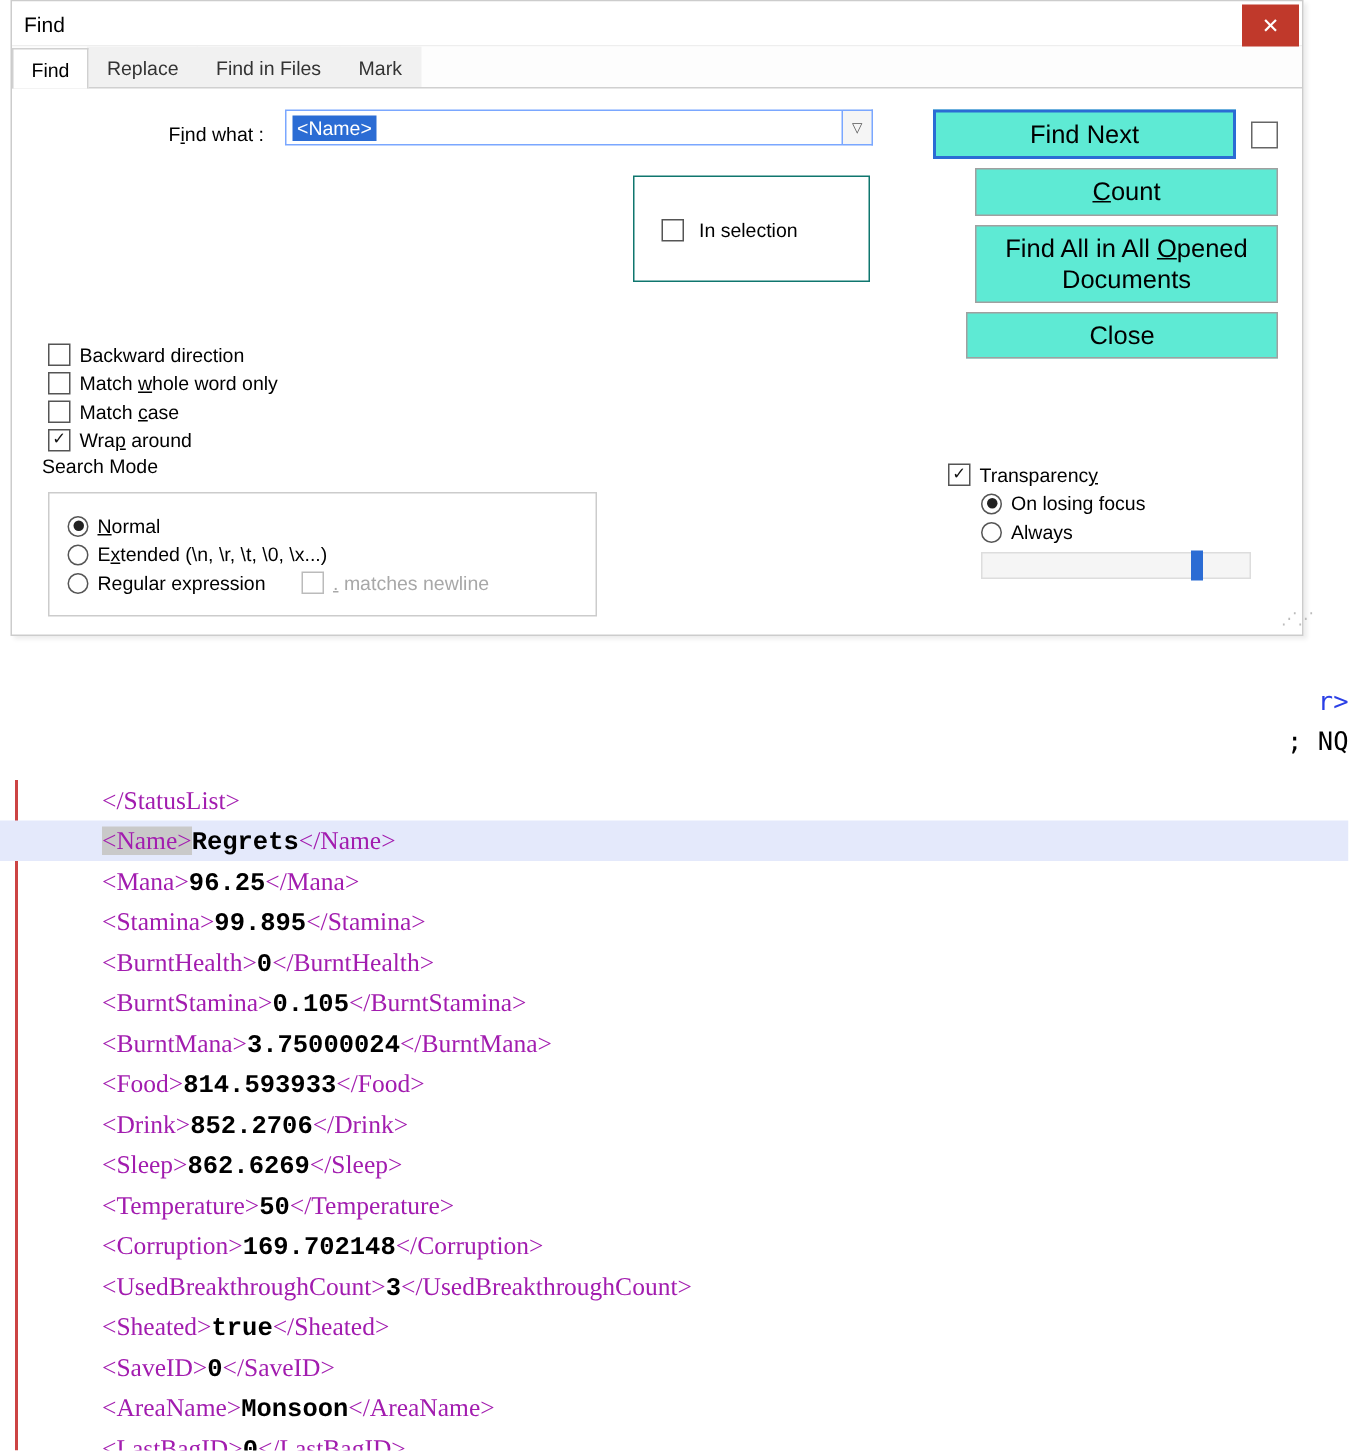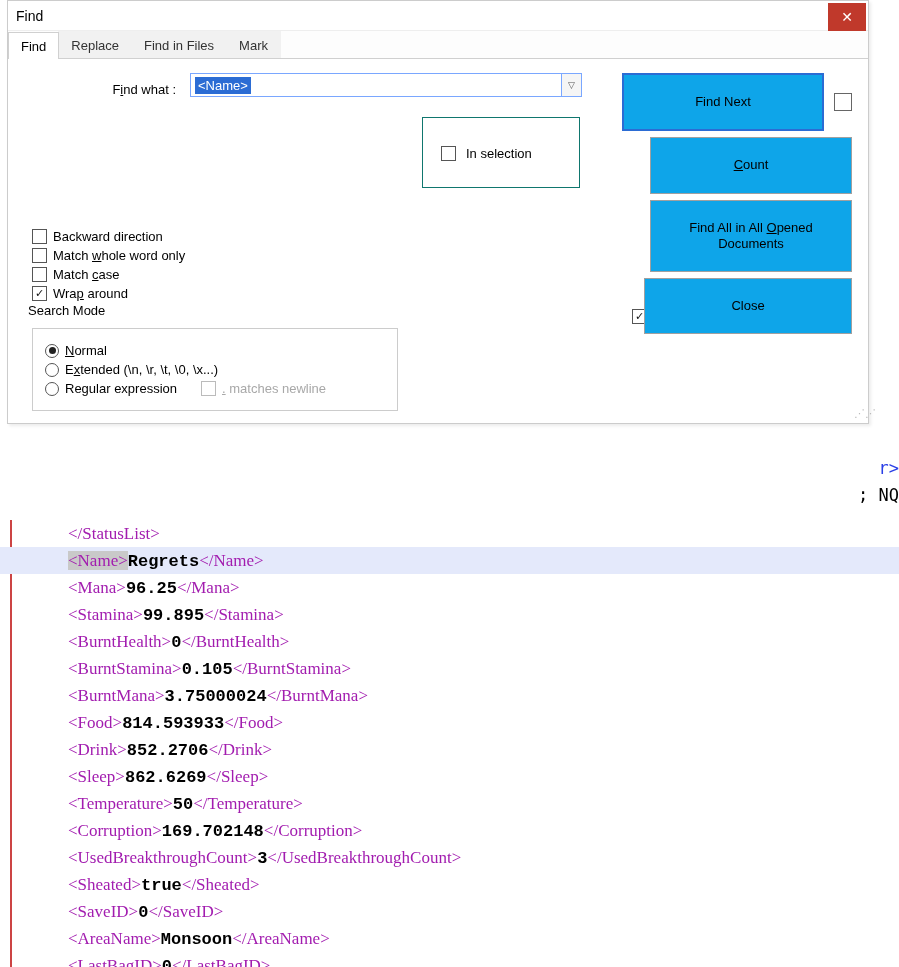--- a/index.html
+++ b/index.html
@@ -96,25 +96,25 @@
   .combo-btn {
     width: 20px; height: 24px;
     border: 1px solid #7aa7ff; border-left: none;
     background: #f5f5f5;
     display: flex; align-items: center; justify-content: center;
     cursor: pointer;
   }
   .chev { font-size: 9px; color: #555; }
   .btn {
     border: 1px solid #a0a0a0;
-    background: #0ea5e9;
-    padding: 19px 8px;
+    background: #5eead4;
+    padding: 4px 8px;
     cursor: pointer;
     text-align: center;
-    font-size: 13px;
+    font-size: 17px;
     min-height: 26px;
     display: flex; align-items: center; justify-content: center;
     line-height: 1.25;
   }
   .btn.primary { border: 2px solid #2b6cd4; }
   .btn.tall { min-height: 42px; flex-direction: column; }
   .right-col {
     position: absolute;
     right: 16px; top: 14px;
     display: flex; flex-direction: column; gap: 6px;
@@ -326,20 +326,33 @@
             </span>
           </div>
         </div>
       </div>
 
       <div class="trans-area">
         <div class="check-row" style="margin-top:-4px">
           <div class="chk on"></div>
           <span><span>Transparenc</span><span class="underline">y</span></span>
         </div>
+        <div style="padding-left:22px">
+          <div class="check-row">
+            <div class="radio on"></div>
+              <span>On losing focus</span>
+          </div>
+          <div class="check-row">
+            <div class="radio"></div>
+              <span>Always</span>
+          </div>
+          <div class="slider-wrap">
+            <div class="slider-thumb"></div>
+          </div>
+        </div>
       </div>
     </div>
 
     <div class="resize-grip">⋰⋰</div>
   </div>
 </div>
 
 <div class="margin-line"></div>
 <div class="editor" id="editor"><span class="l"><span class="tag">&lt;/StatusList&gt;</span></span><span class="l hl"><span class="tag match">&lt;Name&gt;</span><span class="val">Regrets</span><span class="tag">&lt;/Name&gt;</span></span><span class="l"><span class="tag">&lt;Mana&gt;</span><span class="val">96.25</span><span class="tag">&lt;/Mana&gt;</span></span><span class="l"><span class="tag">&lt;Stamina&gt;</span><span class="val">99.895</span><span class="tag">&lt;/Stamina&gt;</span></span><span class="l"><span class="tag">&lt;BurntHealth&gt;</span><span class="val">0</span><span class="tag">&lt;/BurntHealth&gt;</span></span><span class="l"><span class="tag">&lt;BurntStamina&gt;</span><span class="val">0.105</span><span class="tag">&lt;/BurntStamina&gt;</span></span><span class="l"><span class="tag">&lt;BurntMana&gt;</span><span class="val">3.75000024</span><span class="tag">&lt;/BurntMana&gt;</span></span><span class="l"><span class="tag">&lt;Food&gt;</span><span class="val">814.593933</span><span class="tag">&lt;/Food&gt;</span></span><span class="l"><span class="tag">&lt;Drink&gt;</span><span class="val">852.2706</span><span class="tag">&lt;/Drink&gt;</span></span><span class="l"><span class="tag">&lt;Sleep&gt;</span><span class="val">862.6269</span><span class="tag">&lt;/Sleep&gt;</span></span><span class="l"><span class="tag">&lt;Temperature&gt;</span><span class="val">50</span><span class="tag">&lt;/Temperature&gt;</span></span><span class="l"><span class="tag">&lt;Corruption&gt;</span><span class="val">169.702148</span><span class="tag">&lt;/Corruption&gt;</span></span><span class="l"><span class="tag">&lt;UsedBreakthroughCount&gt;</span><span class="val">3</span><span class="tag">&lt;/UsedBreakthroughCount&gt;</span></span><span class="l"><span class="tag">&lt;Sheated&gt;</span><span class="val">true</span><span class="tag">&lt;/Sheated&gt;</span></span><span class="l"><span class="tag">&lt;SaveID&gt;</span><span class="val">0</span><span class="tag">&lt;/SaveID&gt;</span></span><span class="l"><span class="tag">&lt;AreaName&gt;</span><span class="val">Monsoon</span><span class="tag">&lt;/AreaName&gt;</span></span><span class="l"><span class="tag">&lt;LastBagID&gt;</span><span class="val">0</span><span class="tag">&lt;/LastBagID&gt;</span></span></div>
 

